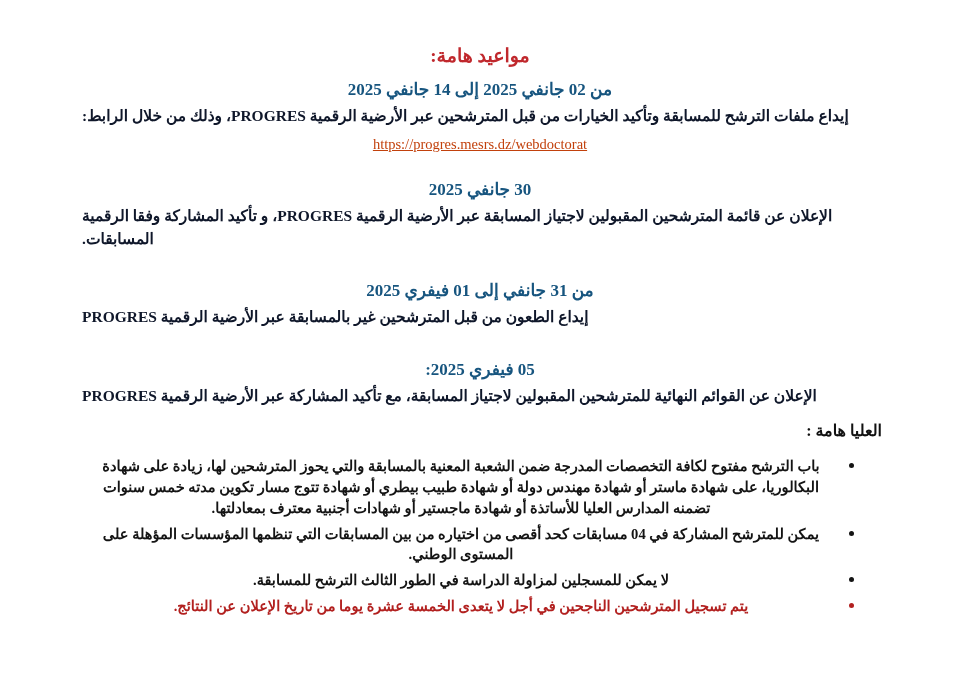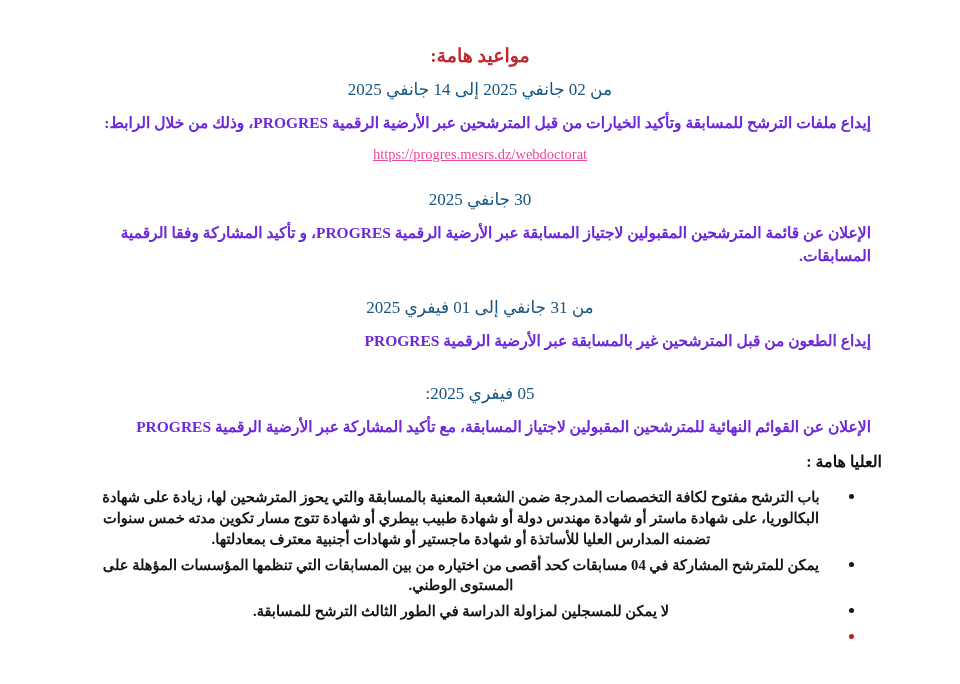--- a/index.html
+++ b/index.html
@@ -27,39 +27,39 @@
     color: #c0282d;
     font-weight: bold;
     font-size: 19px;
     letter-spacing: 0px;
     margin: 0 0 11px 0;
     line-height: 1.25;
   }
   .date-head {
     text-align: center;
     color: #17557f;
-    font-weight: normal;
+    font-weight: bold;
     font-size: 17px;
     margin: 0 0 4px 0;
     line-height: 1.3;
   }
   .para {
-    text-align: right;
-    color: #6d28d9;
+    text-align: left;
+    color: #0f172a;
     font-size: 15.5px;
     font-weight: bold;
     line-height: 1.45;
-    margin: 11px;
+    margin: 4px;
   }
   .link-row {
     text-align: center;
     margin: 8px 0 0 0;
   }
   .link {
-    color: #ec4899;
+    color: #c2410c;
     text-decoration: underline;
     font-size: 14.5px;
     font-family: "Liberation Serif", serif;
     direction: ltr;
     unicode-bidi: embed;
     display: inline-block;
   }
   .block {
     margin-bottom: 14px;
   }
@@ -146,16 +146,17 @@
     <li>
       <span class="bullet"></span>
       <span>يمكن للمترشح المشاركة في 04 مسابقات كحد أقصى من اختياره من بين المسابقات التي تنظمها المؤسسات المؤهلة على المستوى الوطني.</span>
     </li>
     <li>
       <span class="bullet"></span>
       <span>لا يمكن للمسجلين لمزاولة الدراسة في الطور الثالث الترشح للمسابقة.</span>
     </li>
     <li class="red">
       <span class="bullet"></span>
+      <span>يتم تسجيل المترشحين الناجحين في أجل لا يتعدى الخمسة عشرة يوما من تاريخ الإعلان عن النتائج.</span>
     </li>
   </ul>
 
 </div>
 
 </body></html>

